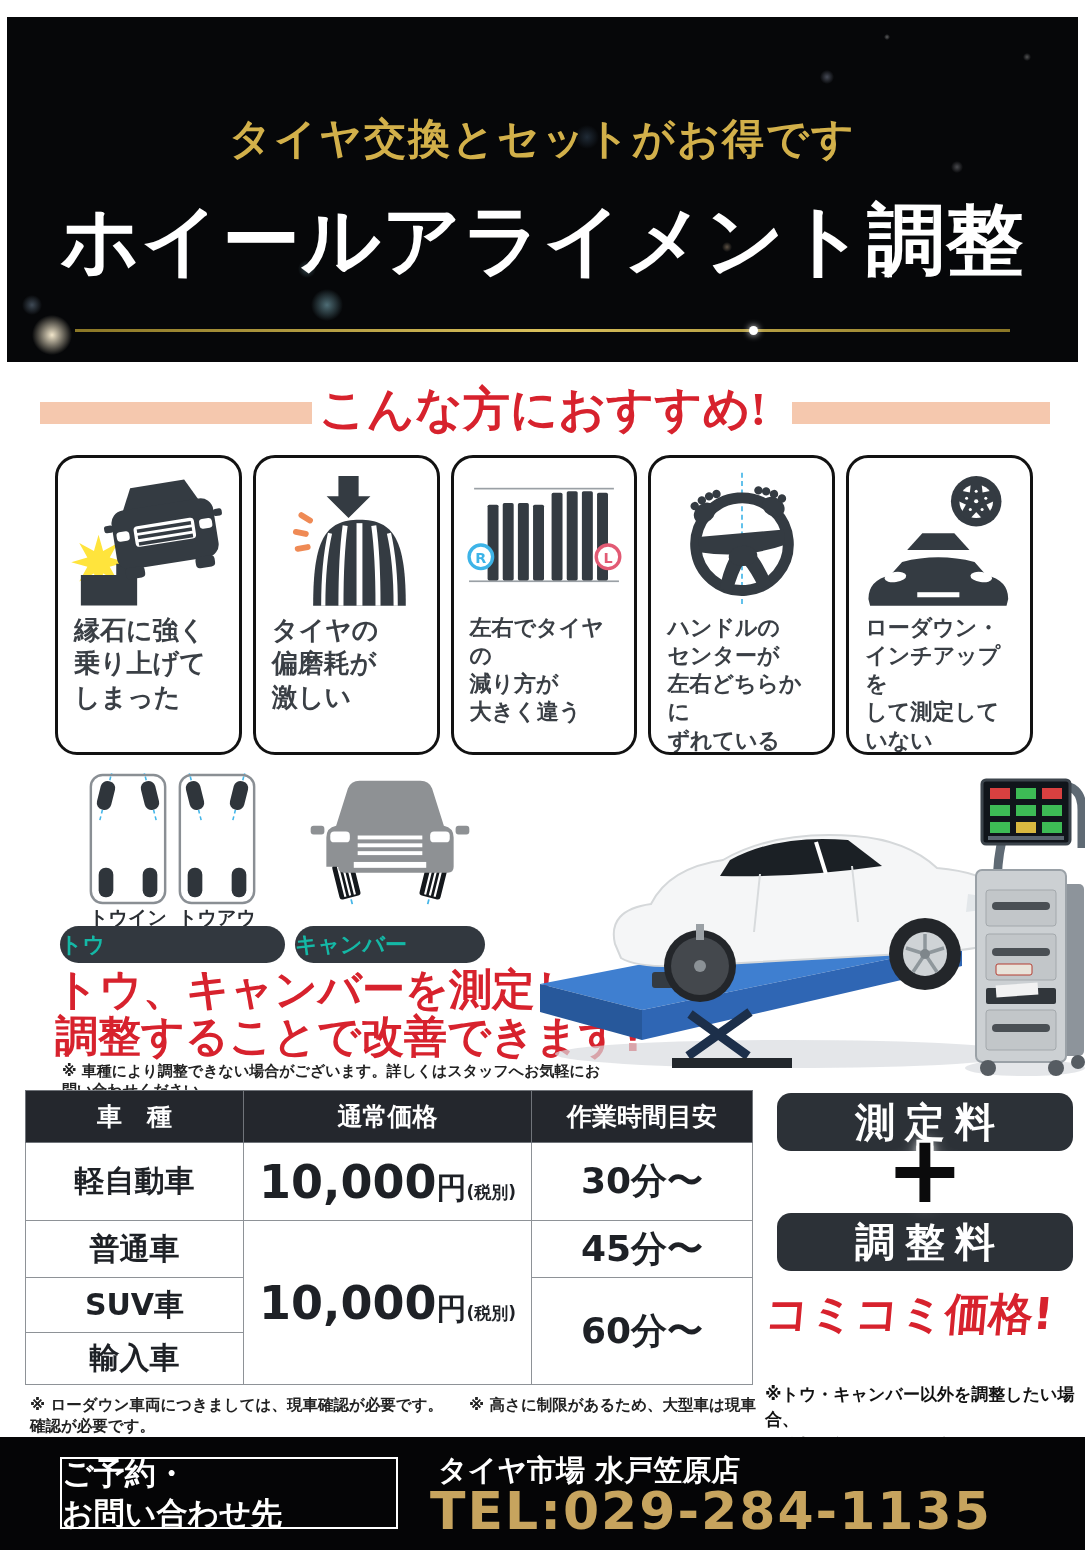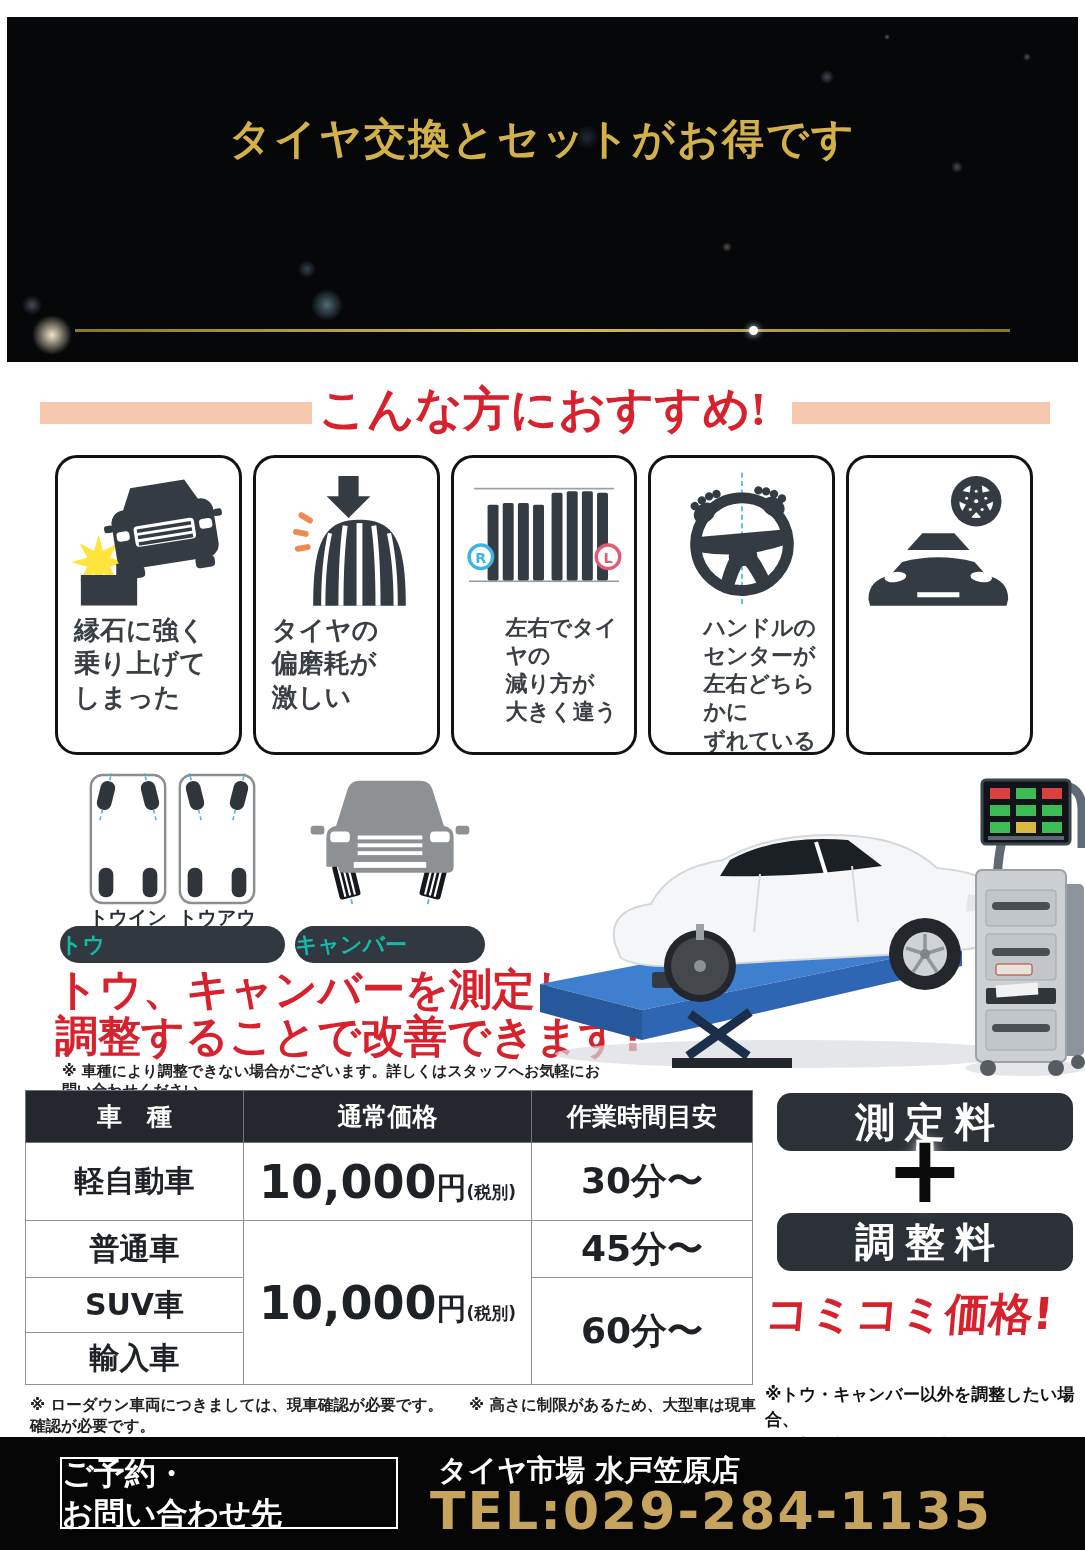--- a/index.html
+++ b/index.html
@@ -38,21 +38,21 @@
     font-size:47px; font-weight:900; color:#d7222d;font-family:Liberation Serif, serif; }
 
   
   .cards { position:absolute; top:455px; left:55px; width:978px; height:300px;
     display:flex; gap:11px; }
   .card { flex:1; border:3px solid #121212; border-radius:22px; background:#fff;
     padding:8px 10px; display:flex; flex-direction:column; overflow:hidden; }
   .card-icon { height:148px; display:flex; align-items:center; justify-content:center; flex:none; }
   .card-text { font-weight:800; color:#3a3f45; line-height:1.28; white-space:pre-line; padding-left:6px; }
   .card-text.big { font-size:26px; }
-  .card-text.small { font-size:22px;margin-left:36px; }
+  .card-text.small { font-size:22px; }
 
   
   .measure { position:absolute; top:765px; left:55px; width:470px; height:205px; }
   .toe-svg { position:absolute; top:8px; }
   .toe-svg.t1 { left:33px; } .toe-svg.t2 { left:122px; }
   .toe-label { position:absolute; top:140px; width:86px; text-align:center;
     font-size:19px; font-weight:700; color:#2b2f34; }
   .toe-label.l1 { left:30px; } .toe-label.l2 { left:119px; }
   .pill { position:absolute; top:161px; height:37px; border-radius:19px; background:#32383f;
     color:#14b8a6; font-size:22px; font-weight:800; text-align:left; line-height:37px; }
@@ -106,20 +106,21 @@
   .footer-tel { position:absolute; left:430px; top:44px; color:#c7a45e; font-size:52px;
     font-weight:800; letter-spacing:2px; }
 </style>
 </head>
 <body>
 
 <div id="page">
 
   <div class="hero">
     <div class="hero-subtitle">タイヤ交換とセットがお得です</div>
+    <div class="hero-title">ホイールアライメント調整</div>
     <div class="hero-line"></div>
   </div>
 
   <div class="rec-bar left"></div>
   <div class="rec-bar right"></div>
   <div class="rec-title">こんな方におすすめ!</div>
 
   <div class="cards">
 
     <div class="card">
@@ -256,20 +257,24 @@
           </g>
           <g fill="#343b42">
             <polygon points="74,72 112,72 130,92 56,92"></polygon>
             <path d="M10,150 q0,-22 26,-28 l14,-16 q43,-11 86,0 l14,16 q26,6 26,28 l-2,8 H12 z"></path>
           </g>
           <ellipse cx="42" cy="124" rx="13" ry="6" fill="#fff" transform="rotate(-8 42 124)"></ellipse>
           <ellipse cx="144" cy="124" rx="13" ry="6" fill="#fff" transform="rotate(8 144 124)"></ellipse>
           <rect x="68" y="142" width="50" height="6" fill="#fff"></rect>
         </svg>
       </div>
+      <div class="card-text small">ローダウン・
+インチアップを
+して測定して
+いない</div>
     </div>
   </div>
 
   <div class="measure">
     <svg class="toe-svg t1" viewBox="0 0 80 135" width="80" height="132">
       <rect x="2" y="2" width="76" height="131" rx="12" fill="#fff" stroke="#8a8f94" stroke-width="2.5"></rect>
       <line x1="17.5" y1="-4" x2="17.5" y2="52" stroke="#45b6e8" stroke-width="1.6" stroke-dasharray="4 3" transform="rotate(14 17.5 23)"></line>
       <line x1="62.5" y1="-4" x2="62.5" y2="52" stroke="#45b6e8" stroke-width="1.6" stroke-dasharray="4 3" transform="rotate(-14 62.5 23)"></line>
       <rect x="10" y="8" width="15" height="30" rx="7" fill="#2f353b" transform="rotate(14 17.5 23)"></rect>
       <rect x="55" y="8" width="15" height="30" rx="7" fill="#2f353b" transform="rotate(-14 62.5 23)"></rect>

